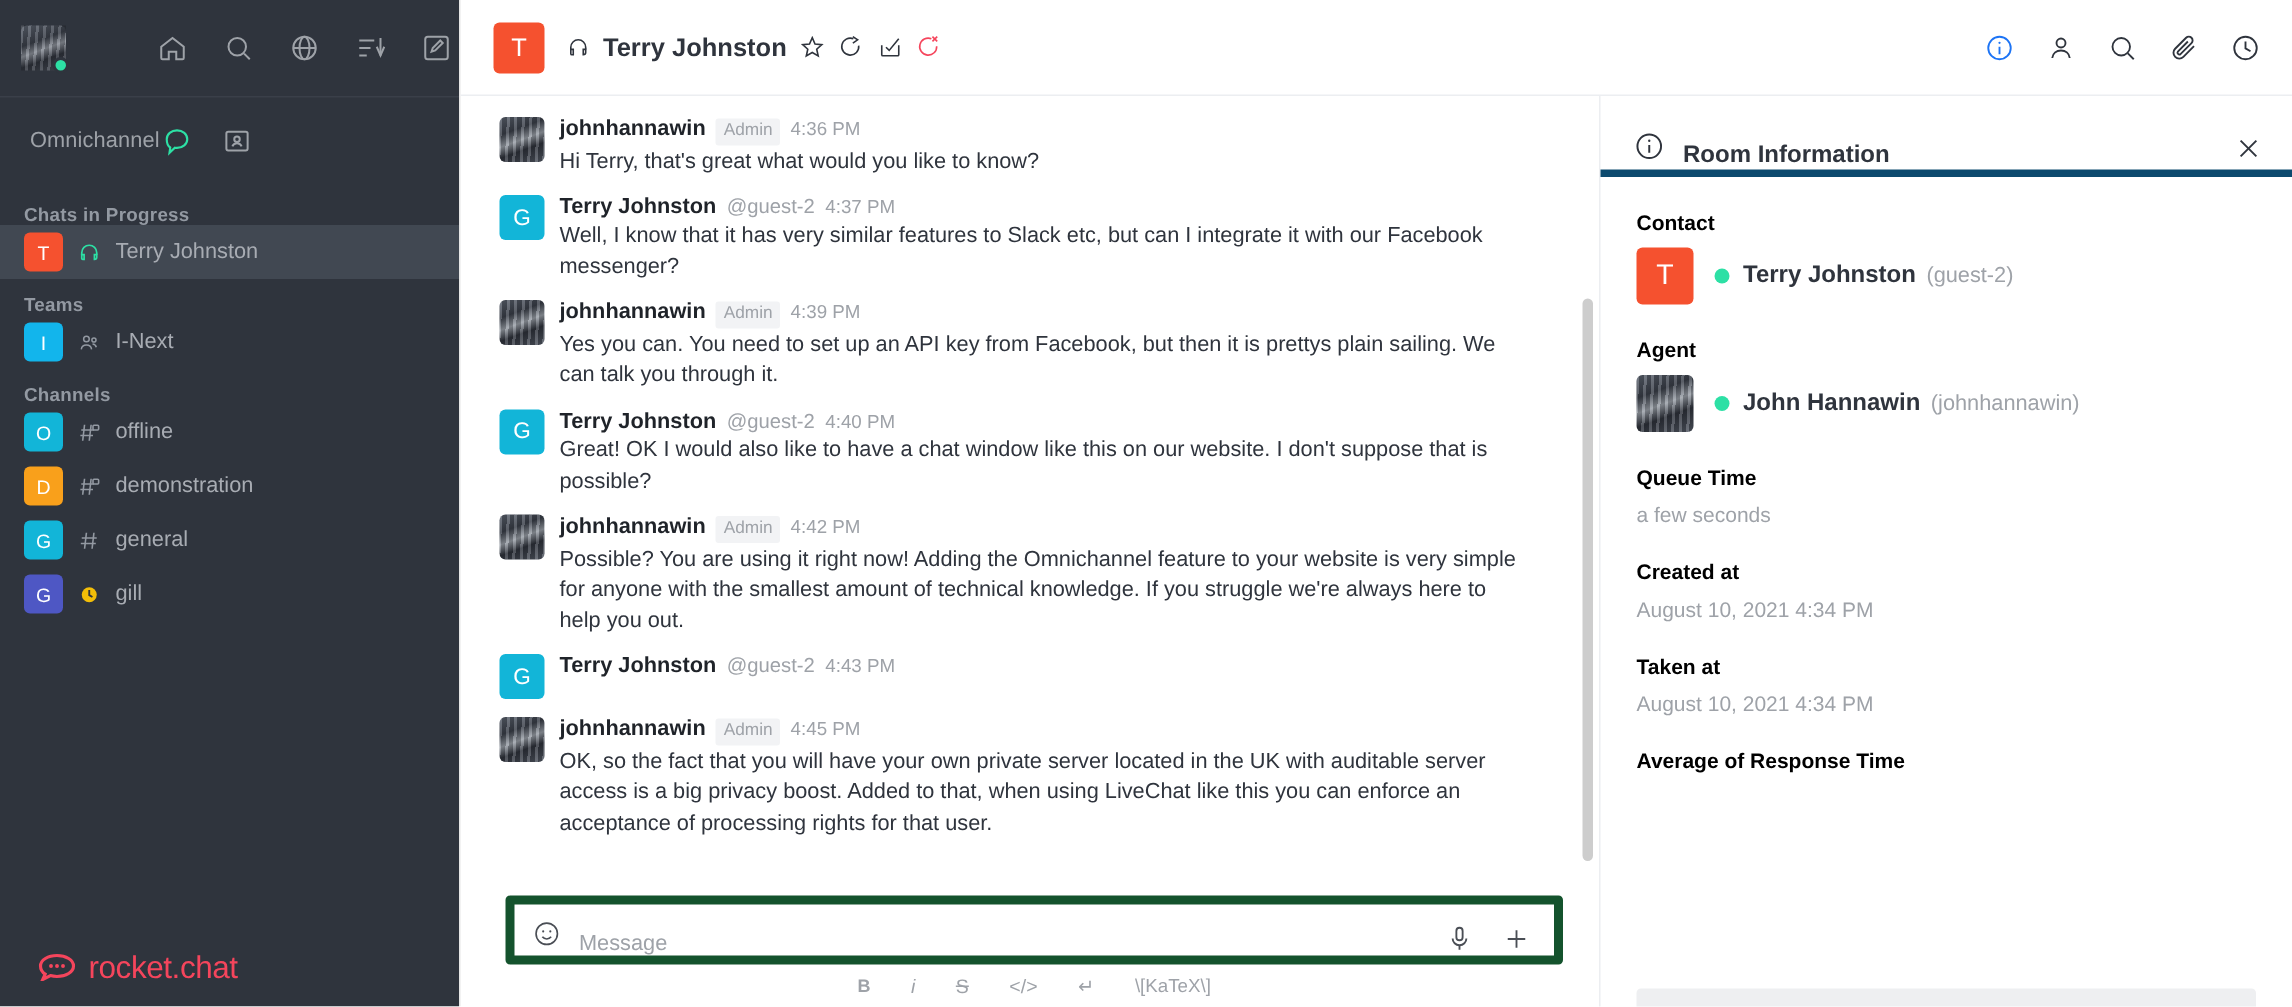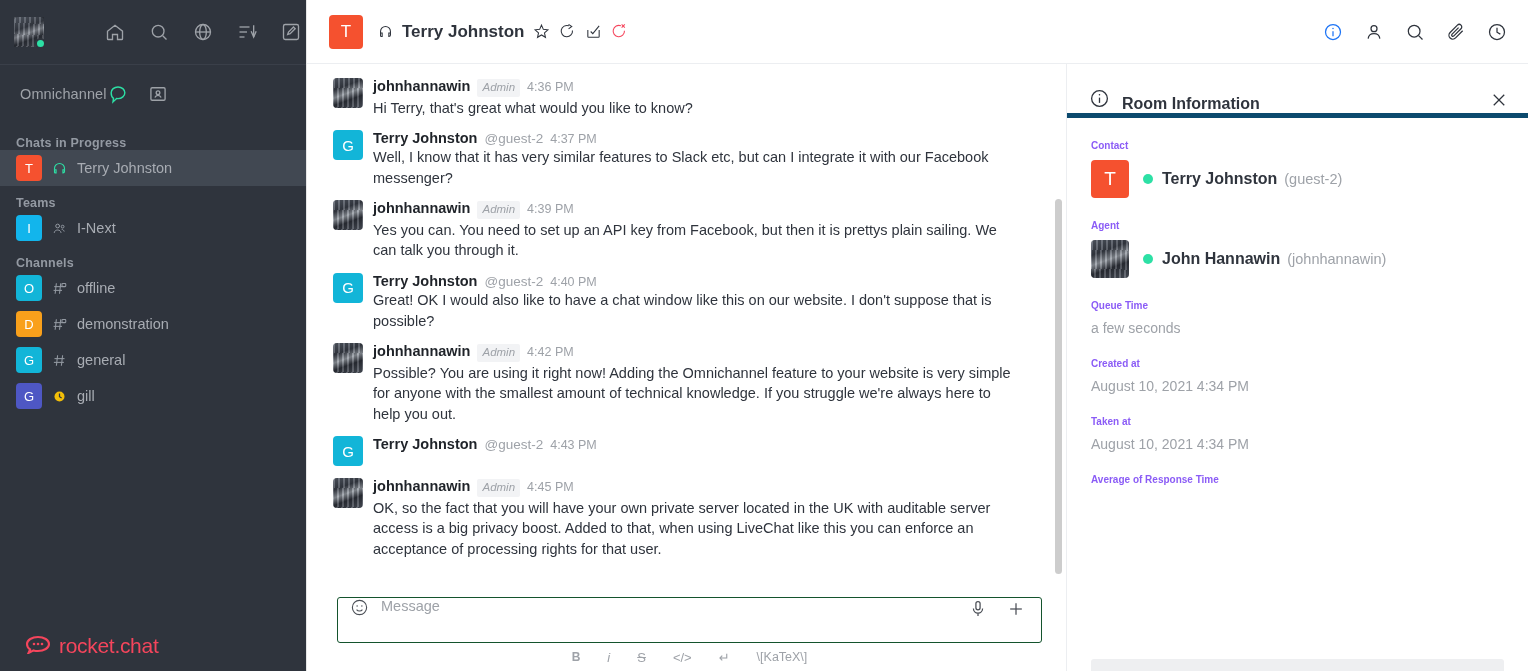--- a/index.html
+++ b/index.html
@@ -111,35 +111,35 @@
     color: #fff; font-size: 15px; overflow: hidden; position: relative;
   }
   .av.photo { background: linear-gradient(160deg,#5d6470 0%,#3a3f49 30%,#9aa0a8 50%,#2e323b 68%,#545a65 100%); }
   .av.photo::after { content:""; position:absolute; inset:0;
     background: repeating-linear-gradient(93deg, rgba(255,255,255,.16) 0 2px, rgba(0,0,0,.2) 2px 5px); }
   .msg .body { min-width: 0; }
   .msg-head { display: flex; align-items: baseline; gap: 7px; margin-bottom: 1px; }
   .msg-user { font-size: 14.5px; font-weight: bold; color: #1f2329; }
   .msg-tag {
     font-size: 11.5px; color: #9ea2a8; background: #f2f3f5;
-    border-radius: 2px; padding: 1px 5px; line-height: 1.35; font-style: italic;
+    border-radius: 2px; padding: 1px 5px; line-height: 1.35;
   }
   .msg-alias { font-size: 13.5px; color: #9ea2a8; }
   .msg-time { font-size: 12.5px; color: #9ea2a8; }
   .msg-text { font-size: 14.5px; color: #2f343d; line-height: 1.42; max-width: 640px; }
 
   .scrollbar {
     position: absolute; right: 4px; top: 135px; width: 7px; height: 375px;
     background: #cdcdcd; border-radius: 4px;
   }
 
   .composer-wrap { flex-shrink: 0; padding: 0 24px 0 30px; }
   .composer {
-    height: 46px; border: 1px solid #14532d; border-radius: 3px;
-    display: flex; align-items: flex-start; padding: 0 14px 0 12px; margin-top: 6px;
+    height: 46px; border: 6px solid #14532d; border-radius: 3px;
+    display: flex; align-items: flex-end; padding: 0 14px 0 12px; margin-top: 6px;
     background: #fff;
   }
   .composer .emoji svg { width: 19px; height: 19px; stroke: #4a4e55; fill: none; stroke-width: 1.4; }
   .composer input {
     flex: 1; border: none; outline: none; font-size: 14.5px;
     color: #2f343d; padding-left: 12px; font-family: "Liberation Sans", sans-serif;
     background: transparent;
   }
   .composer input::placeholder { color: #9ea2a8; }
   .composer .cic { width: 22px; height: 22px; margin-left: 16px; cursor: pointer;
@@ -164,21 +164,21 @@
   }
   .rp-head {
     height: 54px; display: flex; align-items: flex-end; gap: 12px;
     padding: 0 20px 0 22px; border-bottom: 5px solid #0c4a6e; flex-shrink: 0;
   }
   .rp-head .info-ic svg { width: 21px; height: 21px; fill:none; stroke: #2f343d; stroke-width:1.5; }
   .rp-title { font-size: 16px; font-weight: bold; color: #2f343d; flex: 1; }
   .rp-close svg { width: 18px; height: 18px; stroke: #2f343d; stroke-width: 1.7; fill: none; }
   .rp-close { cursor: pointer; }
   .rp-body { flex: 1; padding: 22px 24px 0 24px; overflow: hidden; }
-  .rp-label { font-size: 10px; font-weight: bold; color: #8b5cf6; margin-bottom: 9px; }
+  .rp-label { font-size: 14px; font-weight: bold; color: #000000; margin-bottom: 9px; }
   .rp-value { font-size: 14px; color: #9ea2a8; margin-bottom: 22px; }
   .rp-person { display: flex; align-items: center; gap: 0; margin-bottom: 22px; }
   .rp-person .pav {
     width: 38px; height: 38px; border-radius: 4px; flex-shrink: 0;
     display: flex; align-items: center; justify-content: center;
     color: #fff; font-size: 19px; overflow: hidden; position: relative;
     margin-right: 14px;
   }
   .pav.photo { background: linear-gradient(160deg,#5d6470 0%,#3a3f49 30%,#9aa0a8 50%,#2e323b 68%,#545a65 100%); }
   .pav.photo::after { content:""; position:absolute; inset:0;

